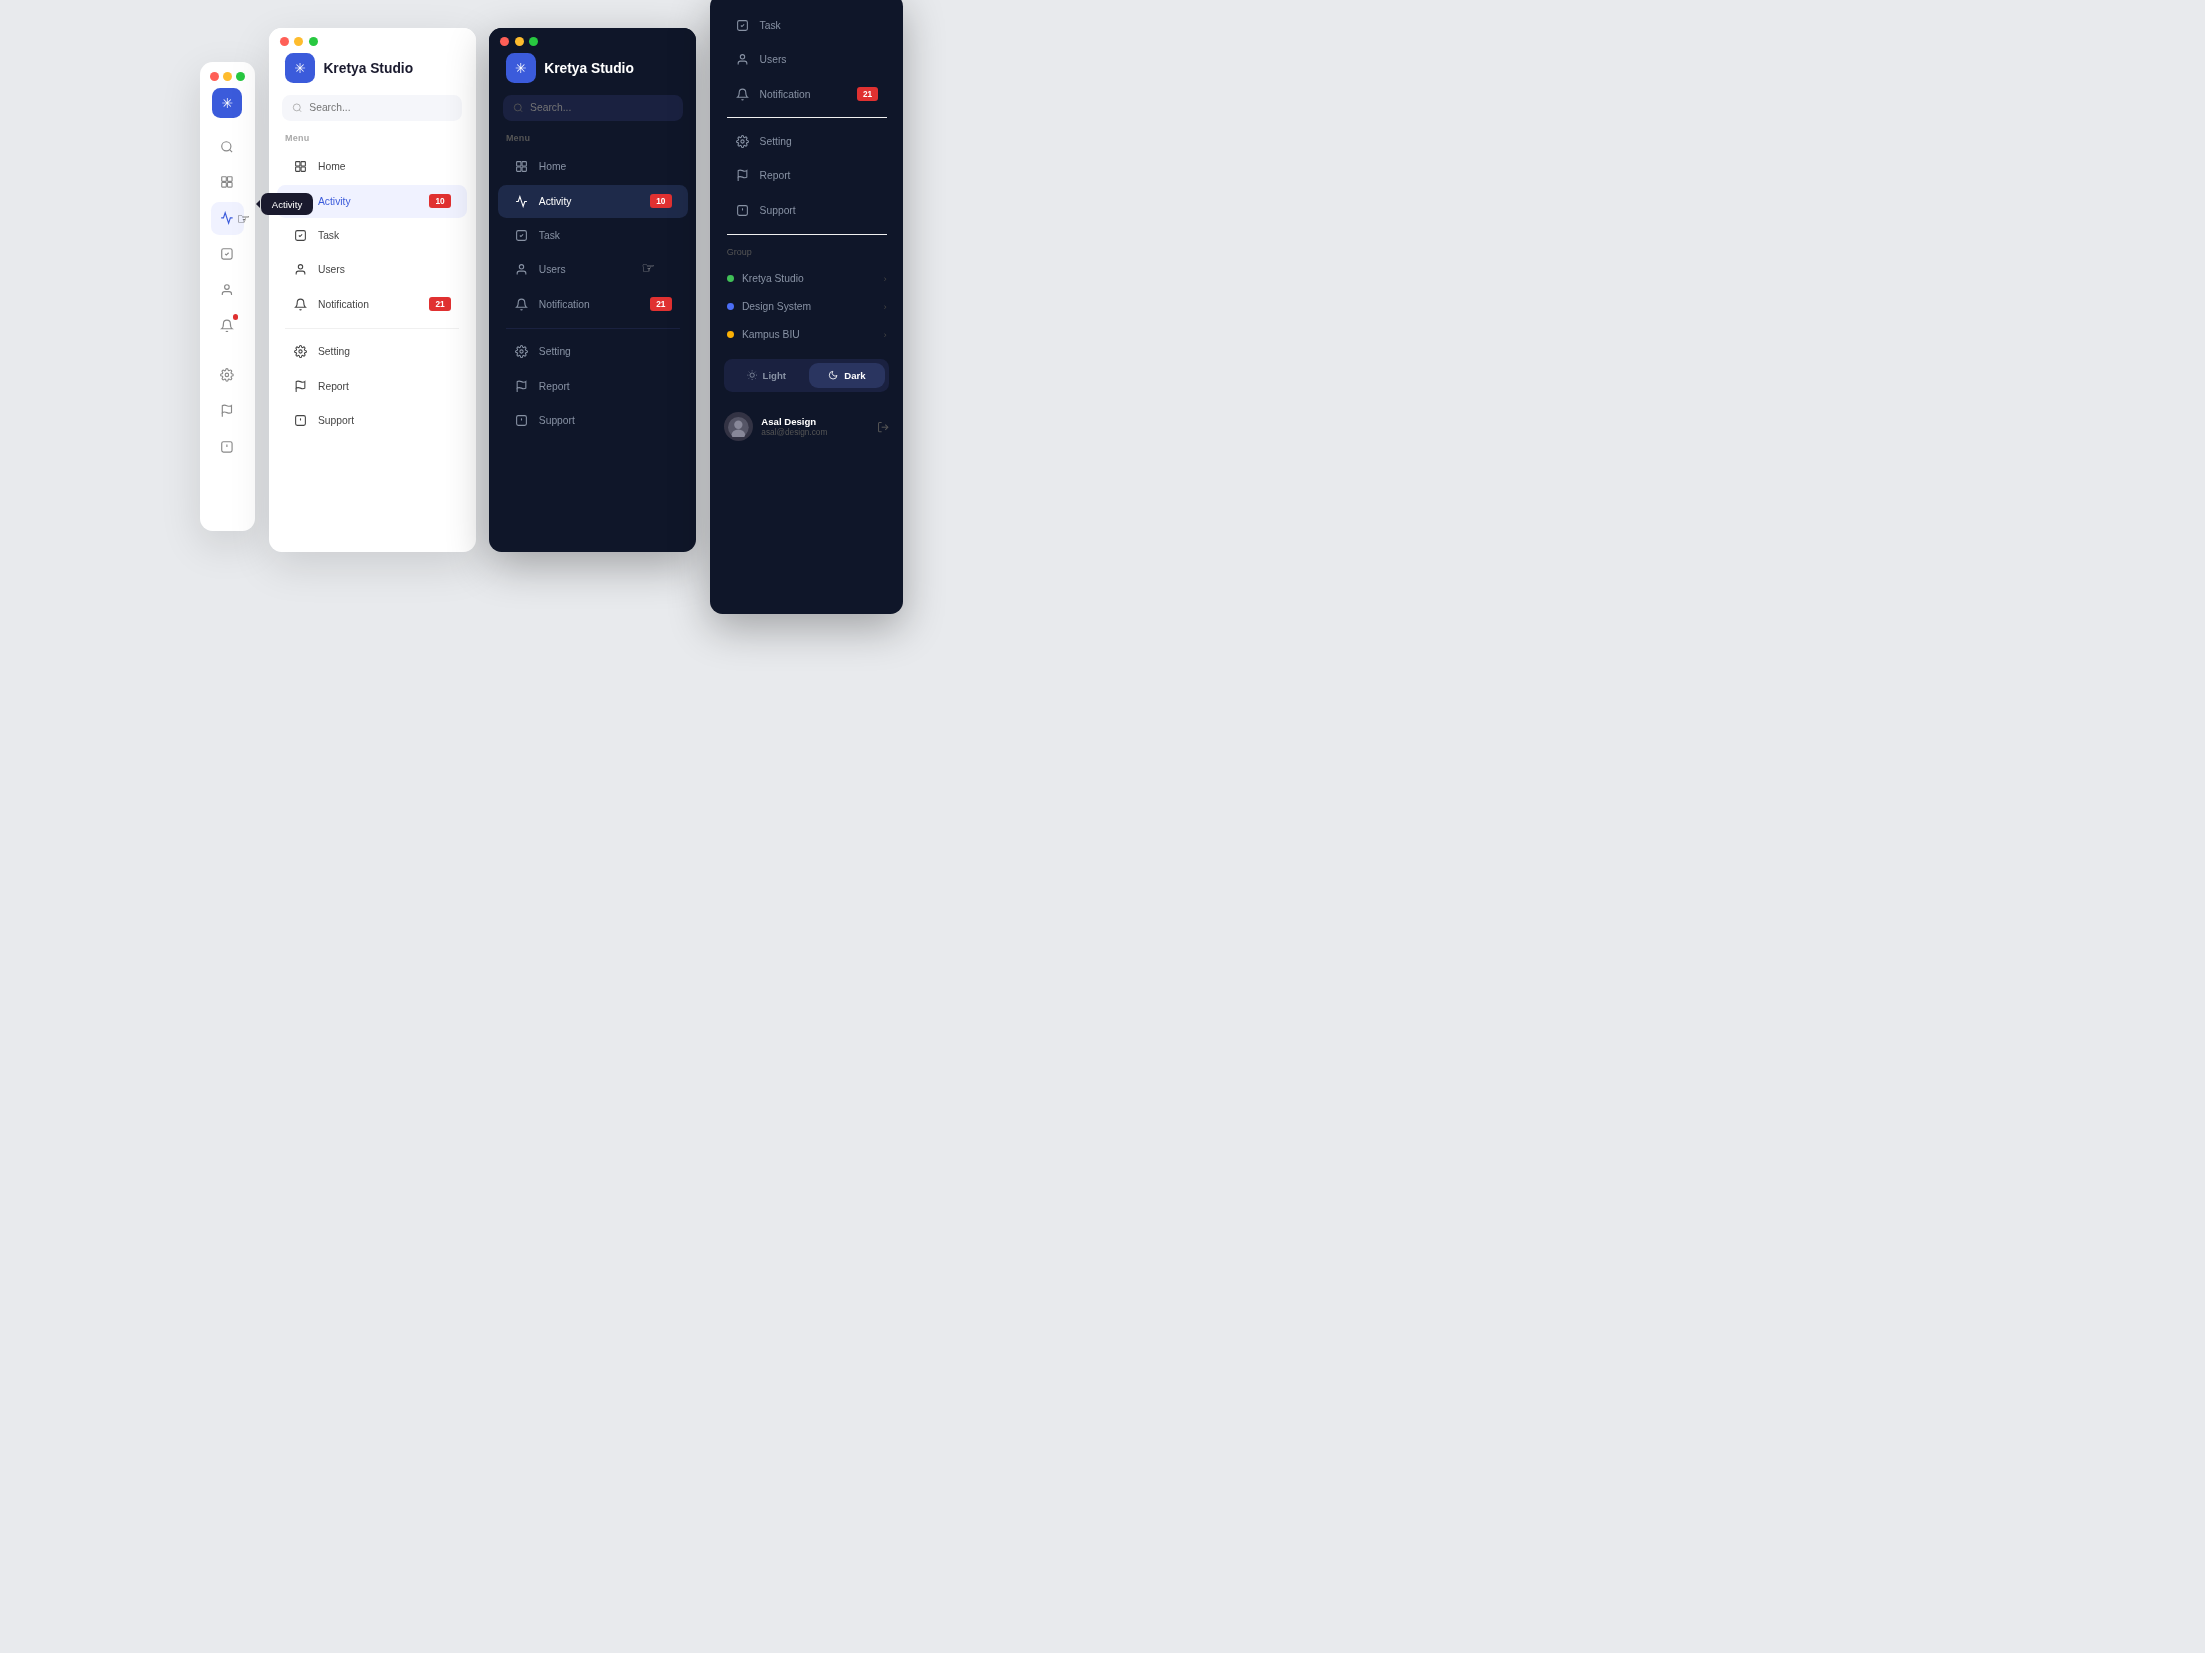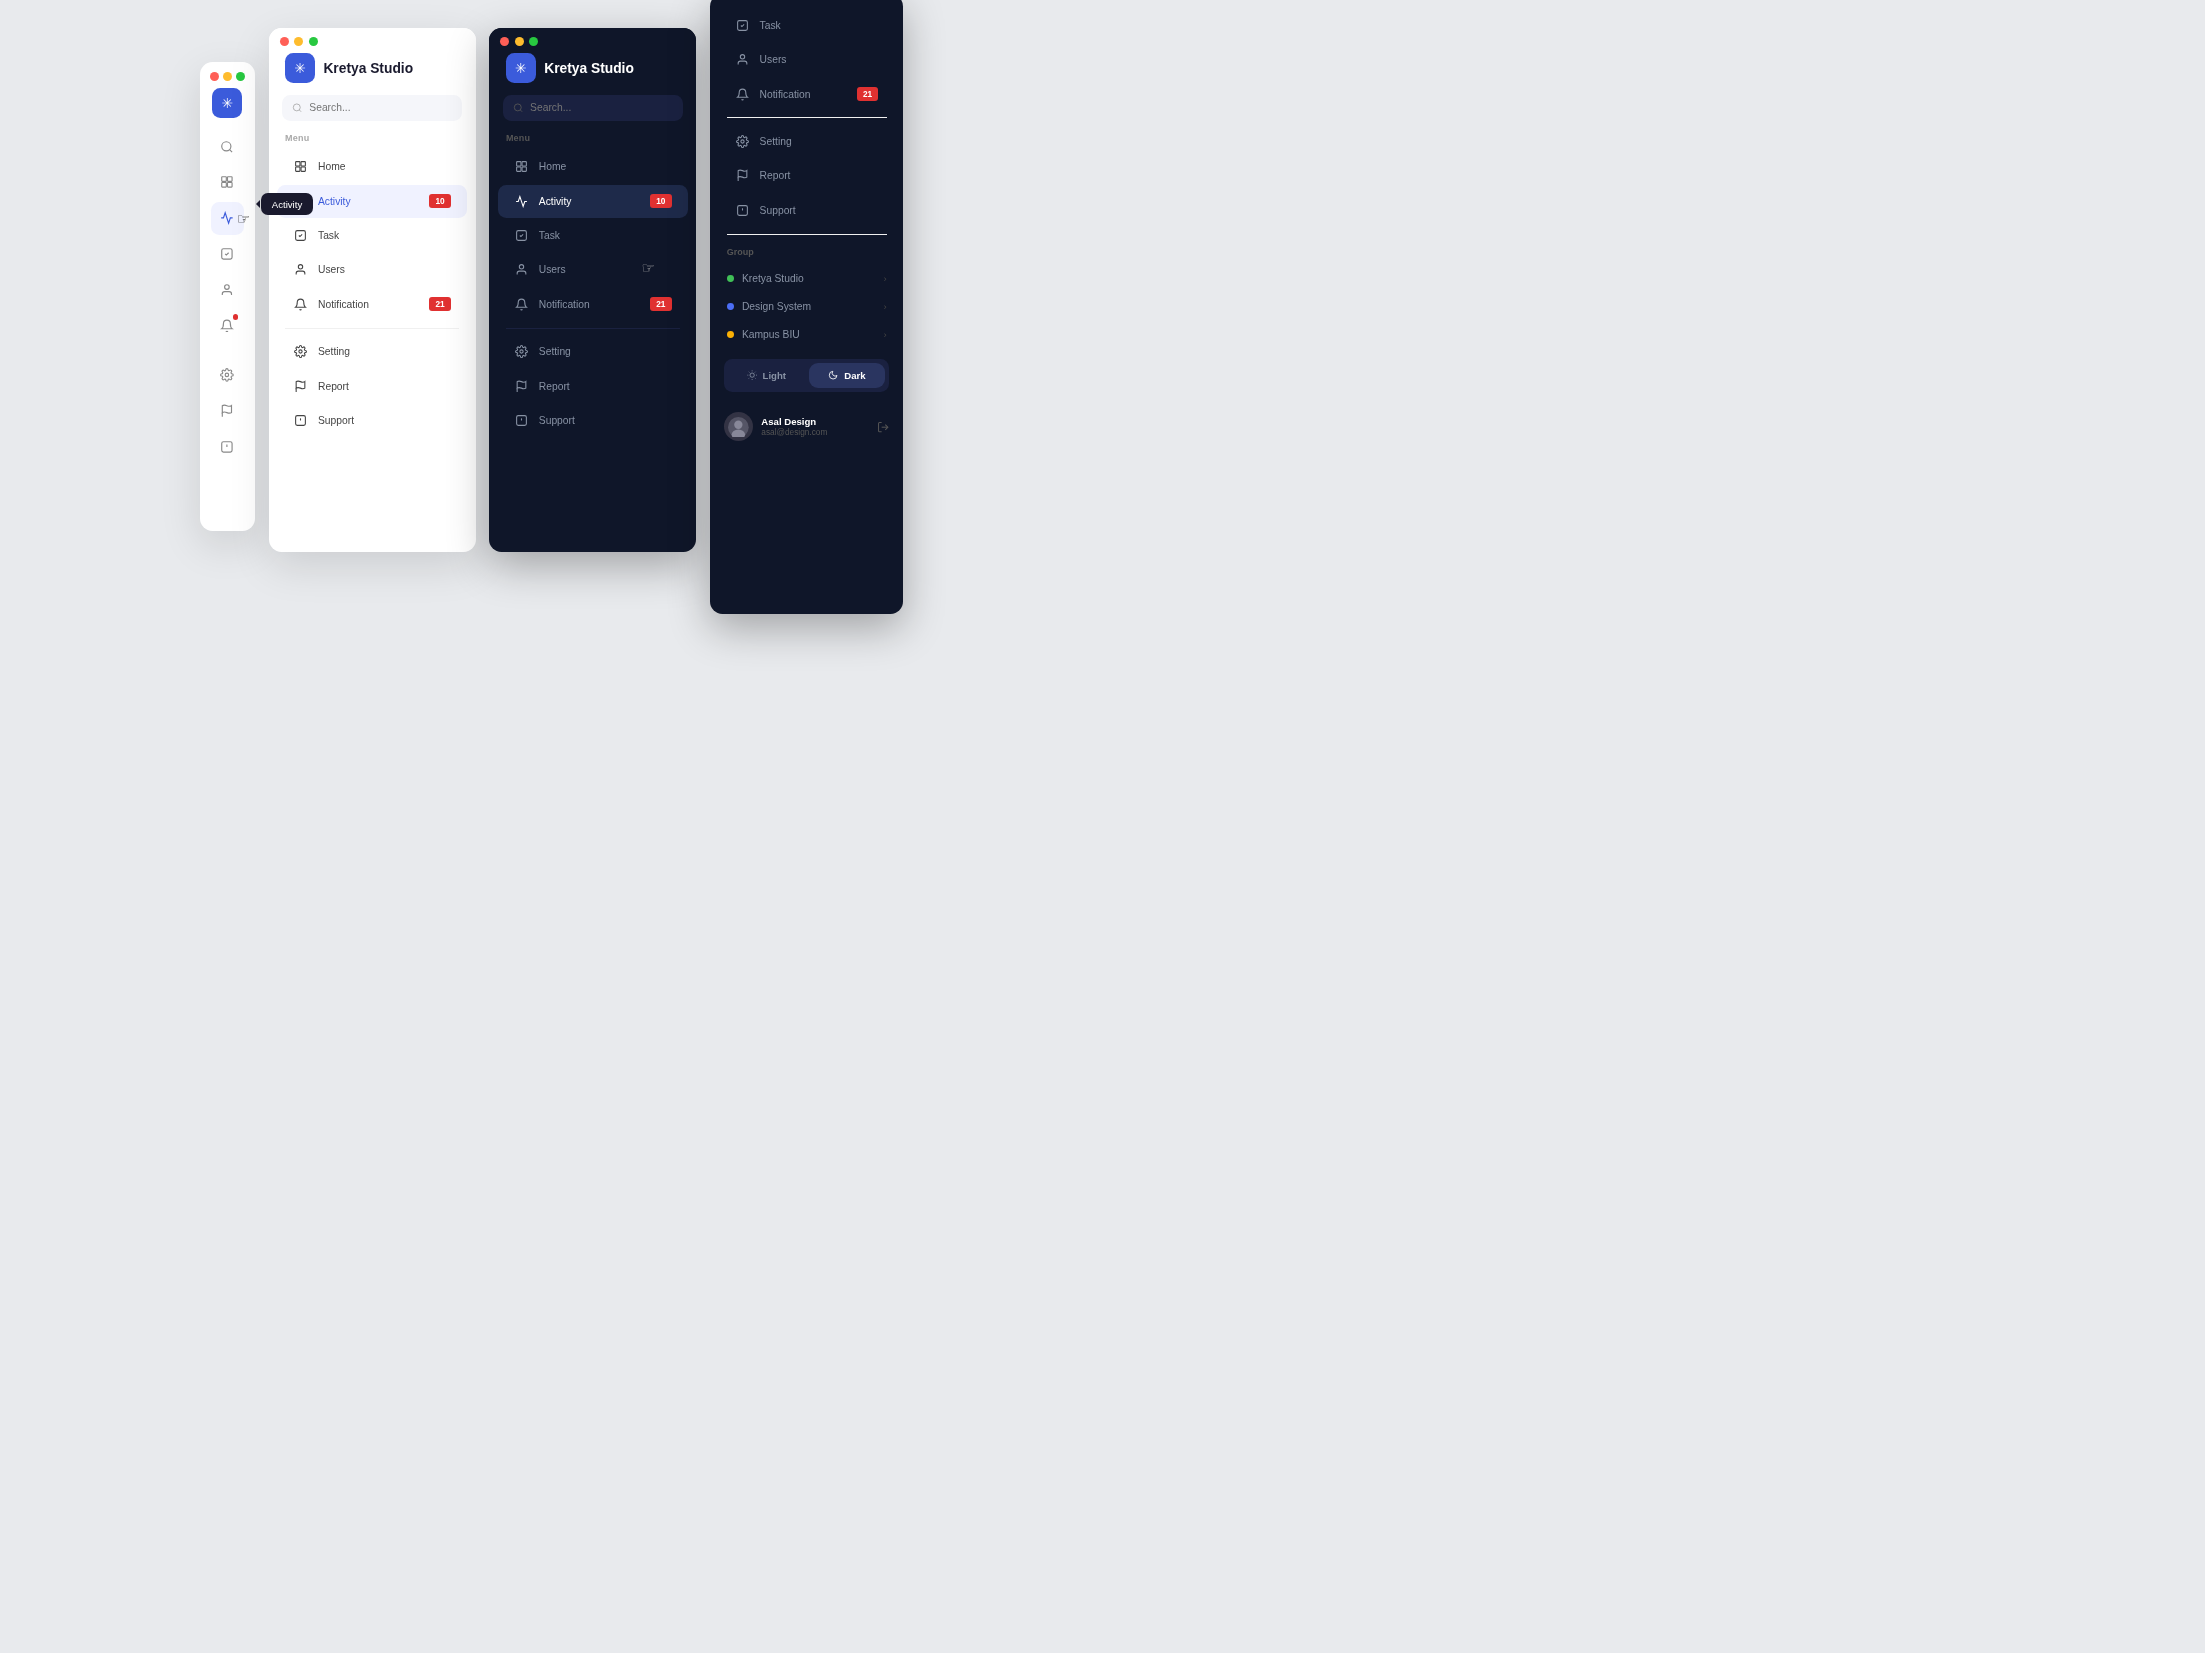--- a/index.html
+++ b/index.html
@@ -295,21 +295,21 @@
       height: 620px;
       border-radius: 12.4px;
       box-shadow: 0 13.8px 41px rgba(0,0,0,0.3);
       overflow: hidden;
       margin-top: -34px;
     }
 
     .group-label {
       font-size: 9px;
       color: #555;
-      font-weight: 700;
+      font-weight: 400;
       padding: 5.5px 16.5px 8.3px;
     }
 
     .group-item {
       display: flex;
       align-items: center;
       gap: 8.3px;
       padding: 8.3px 16.5px;
       cursor: pointer;
       color: #8892a4;

